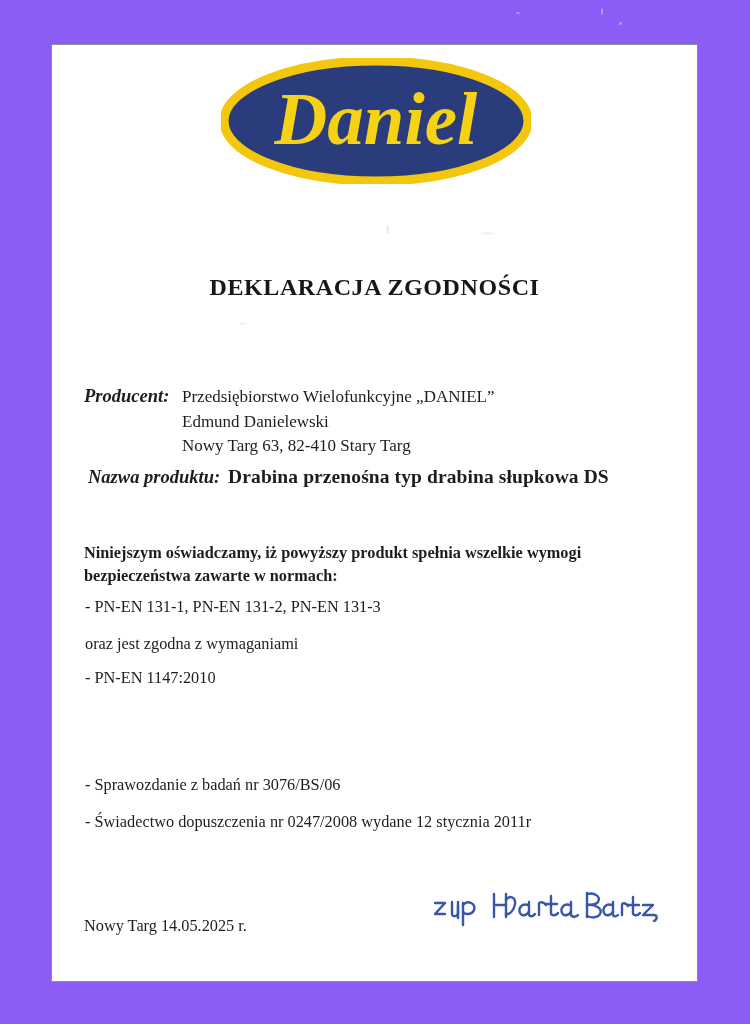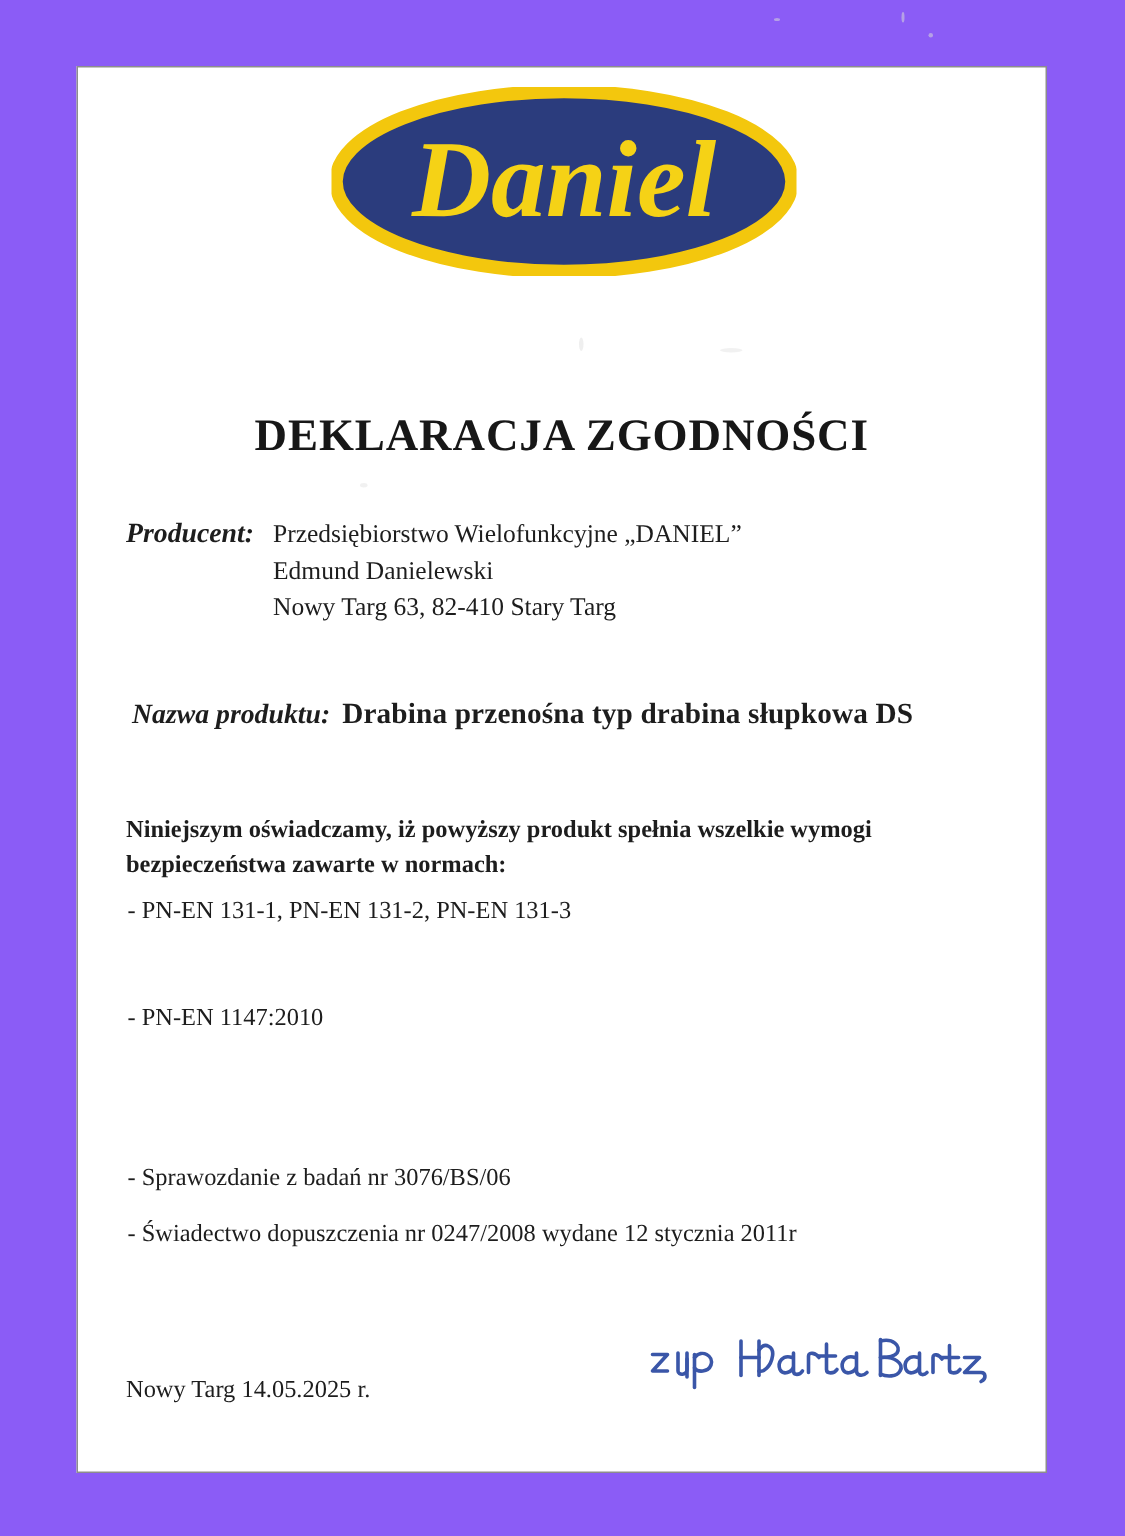--- a/index.html
+++ b/index.html
@@ -60,21 +60,21 @@
   }
   .logo-wrap svg { display: block; }
 
   
   .doc-title {
     position: absolute;
     left: 51px;
     top: 274px;
     width: 647px;
     text-align: center;
-    font-size: 30px;
+    font-size: 24px;
     font-weight: bold;
     letter-spacing: .6px;
     color: #171717;
   }
 
   .block {
     position: absolute;
     color: #1d1d1d;
   }
 
@@ -93,20 +93,21 @@
     line-height: 24.5px;
   }
   .producer .row-first {
     display: block;
     white-space: nowrap;
   }
   .producer .label-it {
     display: inline-block;
     width: 98px;
     vertical-align: baseline;
+    margin-top: 40px;
   }
   .producer .addr-lines {
     margin-left: 98px;
   }
   .producer .addr-lines div { white-space: nowrap; }
 
   
   .product-line {
     left: 88px;
     top: 466px;
@@ -210,20 +211,21 @@
   </div>
 
   <div class="block product-line">
     <span class="label-it">Nazwa produktu:</span><span class="product-value">Drabina przenośna typ drabina słupkowa DS</span>
   </div>
 
   <div class="block declaration">Niniejszym oświadczamy, iż powyższy produkt spełnia wszelkie wymogi bezpieczeństwa zawarte w normach:</div>
 
   <div class="block norm-item norm-1">- PN-EN 131-1, PN-EN 131-2, PN-EN 131-3</div>
 
+  <div class="block bridge-text">oraz jest zgodna z wymaganiami</div>
 
   <div class="block norm-item norm-2">- PN-EN 1147:2010</div>
 
 
   <div class="block doc-item doc-1">- Sprawozdanie z badań nr 3076/BS/06</div>
 
   <div class="block doc-item doc-2">- Świadectwo dopuszczenia nr 0247/2008 wydane 12 stycznia 2011r</div>
 
   <div class="block place-date">Nowy Targ 14.05.2025 r.</div>
 

